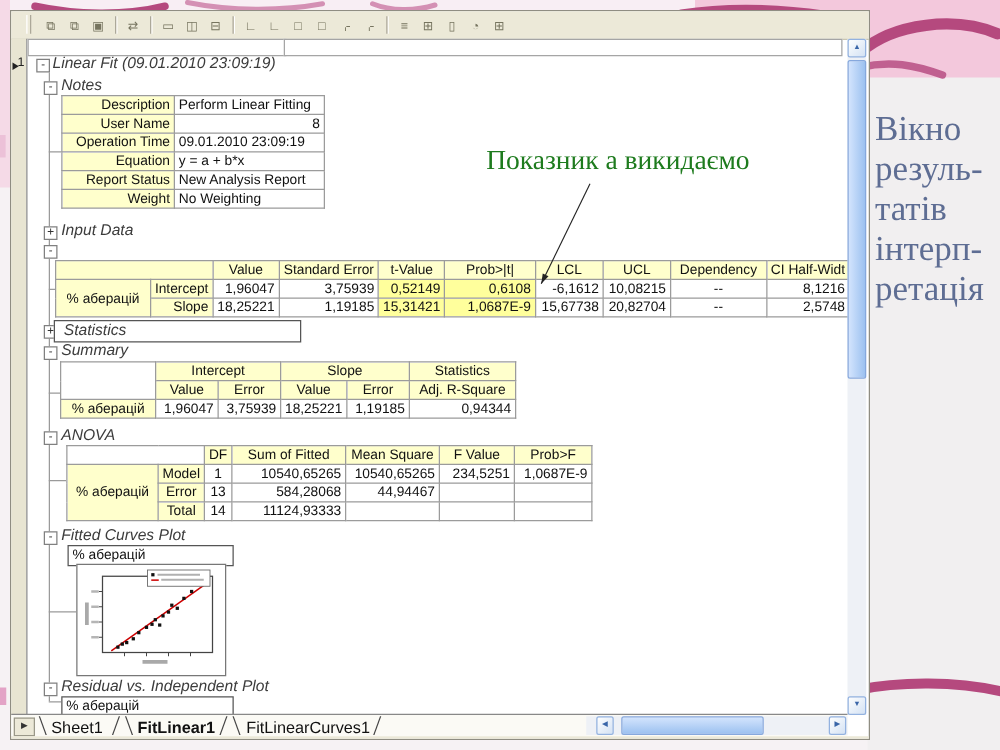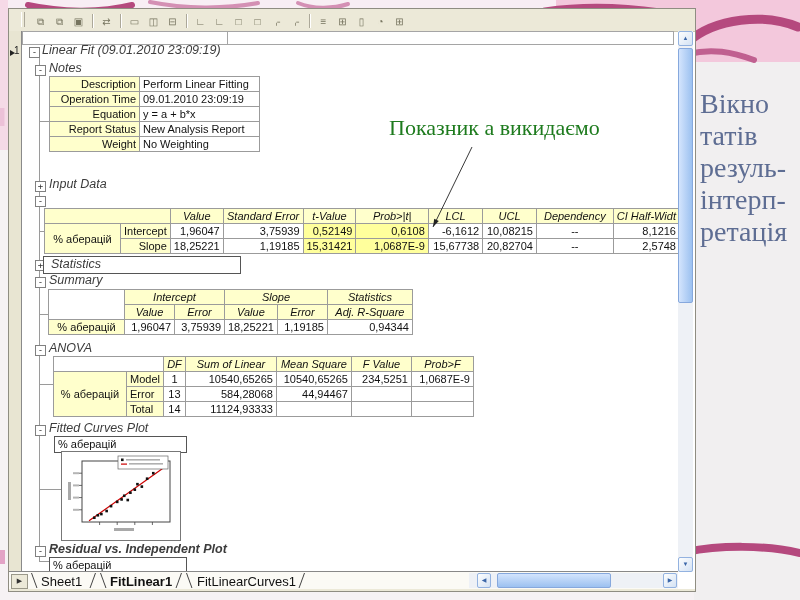--- a/index.html
+++ b/index.html
@@ -18,23 +18,23 @@
   .tri{left:1px;top:41px;width:0;height:0;border-top:3px solid transparent;border-bottom:3px solid transparent;border-left:5px solid #222;}
   .rownum{left:5px;top:36px;font-size:10px;color:#222;}
   
   .tree-box{position:absolute;width:9px;height:9px;border:1px solid #808080;background:#fff;font:9px/8px "DejaVu Sans Mono",monospace;text-align:center;color:#333;cursor:pointer;}
   .trunk{left:30px;top:47px;width:1px;height:505px;background:#9a9a9a;}
   .tick{height:1px;background:#9a9a9a;}
   .sec-title{position:absolute;font-style:italic;font-size:12.5px;color:#3c3c3c;white-space:nowrap;}
   
   table.rep{border-collapse:collapse;table-layout:fixed;font-family:"Liberation Sans",sans-serif;font-size:11px;color:#111;background:#fff;border:1px solid #6e6e6e;}
   .rep td,.rep th{border:1px solid #9b9b9b;padding:0 3px;height:14px;font-weight:normal;white-space:nowrap;overflow:hidden;}
-  .hdr{background:#ffffcc;text-align:center;font-style:italic;}
+  .hdr{background:#ffffcc;text-align:center;}
   .lbl{background:#ffffcc;text-align:right;}
-  .lbll{background:#ffffcc;text-align:left;}
+  .lbll{background:#ffffcc;text-align:center;}
   .num{text-align:right;}
   .ctr{text-align:center;}
   .hl{background:#ffff9c;}
   .statbox{left:34px;top:247px;width:196px;height:16px;border:1px solid #555;background:#fff;}
   .panelbar{background:#fff;border:1px solid #555;font-size:11px;color:#111;line-height:14px;padding-left:3px;}
   #plot-panel{left:52px;top:442px;width:118px;height:88px;background:#fff;border:1px solid #777;}
   
   #annotation-text{left:380px;top:106px;font-family:"Liberation Serif",serif;font-size:22px;white-space:nowrap;}
   
   .sbtn{position:absolute;background:linear-gradient(135deg,#fdfefe,#d4e2f4);border:1px solid #93b2e0;border-radius:2px;color:#3a66a8;font-size:6px;line-height:12px;text-align:center;box-sizing:border-box;cursor:pointer;}
@@ -102,20 +102,24 @@
 
   <table class="rep a" style="left:40px;top:67px;">
     <colgroup>
         <col style="width:90px">
         <col style="width:120px">
       </colgroup>
     <tbody>
         <tr>
           <td class="lbl">Description</td>
           <td>Perform Linear Fitting</td>
+        </tr>
+    <tr>
+          <td class="lbl">User Name</td>
+          <td class="num">8</td>
         </tr>
     <tr>
           <td class="lbl">Operation Time</td>
           <td>09.01.2010 23:09:19</td>
         </tr>
     <tr>
           <td class="lbl">Equation</td>
           <td>y = a + b*x</td>
         </tr>
     <tr>
@@ -239,21 +243,21 @@
         <col style="width:22px">
         <col style="width:91px">
         <col style="width:75px">
         <col style="width:60px">
         <col style="width:62px">
       </colgroup>
     <tbody>
         <tr>
       <th colspan="2"></th>
       <th class="hdr">DF</th>
-      <th class="hdr">Sum of Linear</th>
+      <th class="hdr">Sum of Fitted</th>
       <th class="hdr">Mean Square</th>
       <th class="hdr">F Value</th>
       <th class="hdr">Prob&gt;F</th>
     </tr>
     <tr>
       <td class="lbl" rowspan="3" style="text-align:center;">% аберацій</td>
       <td class="lbll">Model</td>
       <td class="ctr">1</td>
       <td class="num">10540,65265</td>
       <td class="num">10540,65265</td>
@@ -317,21 +321,21 @@
         <rect x="89.98" y="19.899999999999995" width="2.6" height="2.6" fill="#111"></rect>
         <rect x="56" y="4" width="50" height="13" fill="#fff" stroke="#666" stroke-width="0.7"></rect>
         <rect x="59" y="6.5" width="2.6" height="2.6" fill="#111"></rect>
         <rect x="64" y="7" width="34" height="1.6" fill="#b0b0b0"></rect>
         <rect x="59" y="11.5" width="6" height="1.2" fill="#cc0000"></rect>
         <rect x="67" y="11" width="34" height="1.6" fill="#b0b0b0"></rect>
       </svg>
   </div>
 
   <div class="tree-box" style="left:26px;top:537px;">-</div>
-  <div class="sec-title" style="left:40px;top:533px;font-weight:bold;">Residual vs. Independent Plot</div>
+  <div class="sec-title" style="left:40px;top:533px;">Residual vs. Independent Plot</div>
   <div class="a panelbar" style="left:40px;top:548px;width:133px;height:14px;">% аберацій</div>
 
   <div class="a" id="annotation-text" style="color: rgb(30, 123, 30);">Показник а викидаємо</div>
   <svg class="a" style="left:405px;top:130px;" width="80" height="100">
     <line x1="58" y1="8" x2="19" y2="88" stroke="#222" stroke-width="0.9"></line>
     <polygon points="19,88 24.8,81.9 20.2,79.7" fill="#222"></polygon>
   </svg>
 
   <div class="strack" style="left:669px;top:22px;width:15px;height:541px;">
     <div class="sbtn" style="left:0;top:0;width:15px;height:15px;"><span>▲</span></div>
@@ -356,17 +360,17 @@
   <div class="strack" style="left:460px;top:564px;width:209px;height:15px;">
     <div class="sbtn" style="left:8px;top:0;width:14px;height:15px;"><span>◀</span></div>
     <div class="sthumb h" style="left:28px;top:0;width:114px;height:15px;"></div>
     <div class="sbtn" style="left:194px;top:0;width:14px;height:15px;"><span>▶</span></div>
   </div>
   <div class="a bstrip"></div>
 </div>
 
 <div class="a" id="side-caption" style="color: rgb(94, 109, 147);">
   <div>Вікно</div>
+  <div>резуль-</div>
   <div>татів</div>
-  <div>резуль-</div>
   <div>інтерп-</div>
   <div>ретація</div>
 </div>
 
 </body></html>

